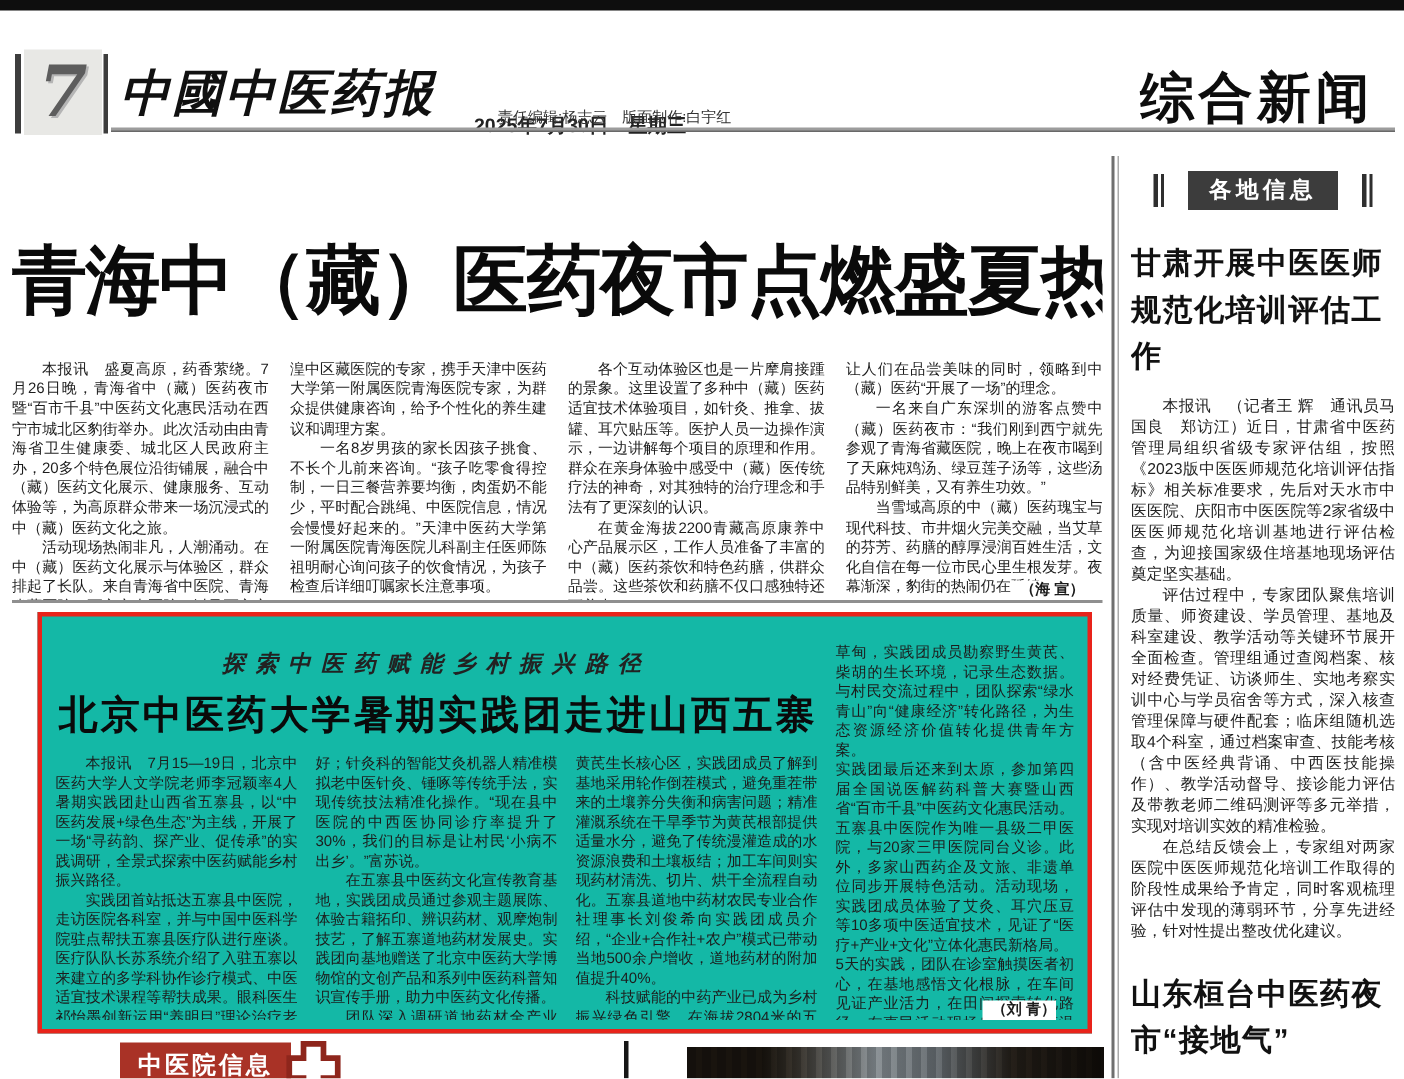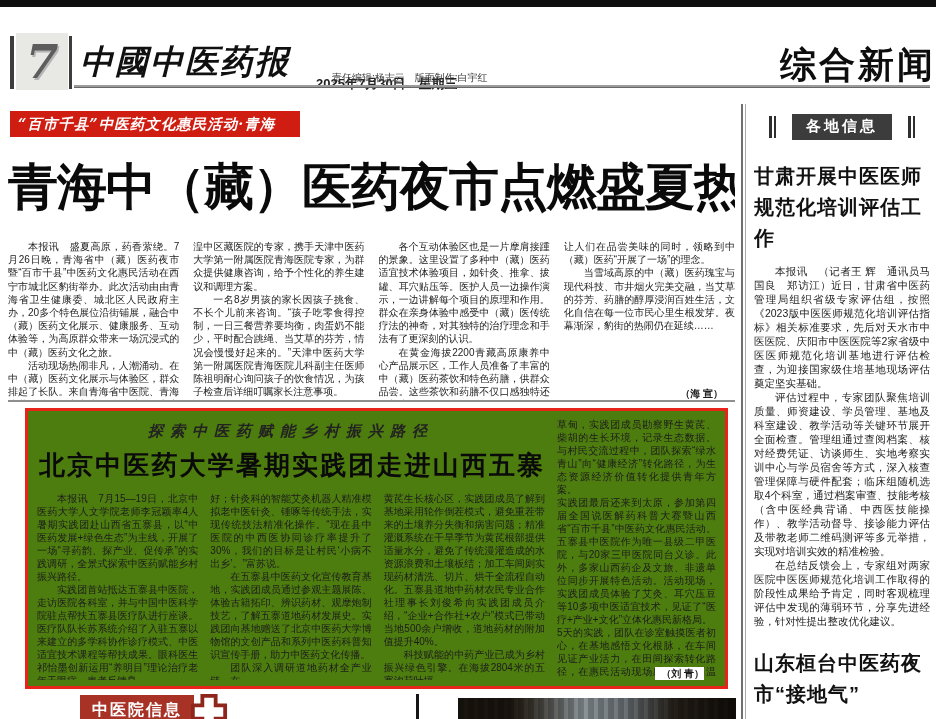--- a/index.html
+++ b/index.html
@@ -16,21 +16,21 @@
   .edge-bar{position:absolute;left:10px;top:36px;width:4px;height:53px;background:#3d3d3d;}
   .numbox{position:absolute;left:16px;top:33px;width:52px;height:57px;background:#e8e8e5;
           display:flex;align-items:center;justify-content:center;}
   .numbox .num{font-family:"DejaVu Serif",serif;font-style:italic;font-weight:bold;font-size:47px;
           color:#5d5d5d;text-shadow:1.5px 1.5px 0 #b5b5b5;}
   .numbox-bar{position:absolute;left:69px;top:36px;width:3px;height:53px;background:#3d3d3d;}
   .paper-name{position:absolute;left:80px;top:40px;font-family:"DejaVu Serif",serif;font-style:italic;
           font-weight:bold;font-size:33px;letter-spacing:2px;color:#101010;}
   .dateline{position:absolute;left:316px;top:52px;font-size:13px;font-weight:bold;color:#222;margin-top:23px;}
   .editorline{position:absolute;left:332px;top:71px;font-size:10px;font-weight:normal;color:#333;}
-  .section-title{position:absolute;right:0;top:41px;font-size:36px;font-weight:bold;letter-spacing:3px;color:#0d0d0d;}
+  .section-title{position:absolute;right:20px;top:41px;font-size:36px;font-weight:bold;letter-spacing:3px;color:#0d0d0d;}
   .header-rule{position:absolute;left:74px;top:85px;width:856px;height:3px;background:#9c9c9c;border-bottom:1px solid #686868;}
 
   
   .banner{position:absolute;left:10px;top:111px;width:290px;height:26px;background:var(--red);
           color:#fff;font-weight:bold;font-style:italic;font-size:14.5px;line-height:26px;
           padding-left:8px;letter-spacing:1px;font-family:"DejaVu Serif",serif;}
   .lead-headline{position:absolute;left:8px;top:150px;width:727px;height:74px;
           font-size:50px;font-weight:bold;letter-spacing:-1px;color:#0a0a0a;
           text-align:justify;text-align-last:justify;white-space:nowrap;overflow:hidden;
           display:flex;align-items:center;}
@@ -38,21 +38,21 @@
   .lead-cols{position:absolute;left:8px;top:240px;width:727px;height:160px;display:flex;gap:14px;}
   .lead-cols .col{flex:1 1 0;overflow:hidden;font-size:10px;line-height:13.2px;text-align:justify;position:relative;}
   .col p{margin:0;}
   .col p.ind{text-indent:2em;}
   .byline{position:absolute;right:12px;bottom:0;background:#fff;font-size:10px;padding-left:6px;font-weight:bold;}
 
   .mid-rule{position:absolute;left:8px;top:400px;width:727px;height:2px;background:#8f8f8f;}
 
   
   .feature-box{position:absolute;left:25px;top:408px;width:703px;height:281px;border:3px solid var(--boxred);
-          background:#4d7c0f;display:flex;gap:12px;padding:7px 9px 6px 9px;}
+          background:#14b8a6;display:flex;gap:12px;padding:18px 9px 6px 9px;}
   .feature-left{width:508px;display:flex;flex-direction:column;}
   .kicker{text-align:center;font-size:15px;letter-spacing:7px;color:#222;margin-top:4px;
           font-family:"DejaVu Serif",serif;font-style:italic;font-weight:bold;}
   .feature-headline{font-size:26px;font-weight:bold;color:#0a0a0a;margin:7px 2px 9px 2px;
           text-align:justify;text-align-last:justify;white-space:nowrap;overflow:hidden;}
   .feature-cols{display:flex;gap:12px;flex:1;overflow:hidden;}
   .feature-cols .col{flex:1 1 0;overflow:hidden;font-size:10px;line-height:13px;text-align:justify;}
   .feature-col4{flex:1;overflow:hidden;font-size:10px;line-height:13px;text-align:justify;position:relative;}
 
   
@@ -92,40 +92,40 @@
   <div class="numbox">
     <span class="num">7</span>
   </div>
   <div class="numbox-bar"></div>
   <div class="paper-name">中國中医药报</div>
   <div class="dateline">2025年7月30日　星期三</div>
   <div class="editorline">责任编辑:杨志云　版面制作:白宇红</div>
   <div class="section-title">综合新闻</div>
   <div class="header-rule"></div>
 
-  <div class="banner">“百市千县”中医药文化惠民活动·青海</div>
 
   <div class="lead-headline">
       <span>青海中（藏）医药夜市点燃盛夏热情</span>
     </div>
   <div class="lead-cols">
     <div class="col">
       <p class="ind">本报讯　盛夏高原，药香萦绕。7月26日晚，青海省中（藏）医药夜市暨“百市千县”中医药文化惠民活动在西宁市城北区豹街举办。此次活动由由青海省卫生健康委、城北区人民政府主办，20多个特色展位沿街铺展，融合中（藏）医药文化展示、健康服务、互动体验等，为高原群众带来一场沉浸式的中（藏）医药文化之旅。</p>
       <p class="ind">活动现场热闹非凡，人潮涌动。在中（藏）医药文化展示与体验区，群众排起了长队。来自青海省中医院、青海省藏医院、西宁市中医院，以及西宁市城北区中医院、</p>
     </div>
     <div class="col">
       <p>湟中区藏医院的专家，携手天津中医药大学第一附属医院青海医院专家，为群众提供健康咨询，给予个性化的养生建议和调理方案。</p>
-      <p class="ind">一名8岁男孩的家长因孩子挑食、不长个儿前来咨询。“孩子吃零食得控制，一日三餐营养要均衡，肉蛋奶不能少，平时配合跳绳、当艾草的芬芳，情况会慢慢好起来的。”天津中医药大学第一附属医院青海医院儿科副主任医师陈祖明耐心询问孩子的饮食情况，为孩子检查后详细叮嘱家长注意事项。</p>
+      <p class="ind">一名8岁男孩的家长因孩子挑食、不长个儿前来咨询。“孩子吃零食得控制，一日三餐营养要均衡，肉蛋奶不能少，平时配合跳绳、中医院信息，情况会慢慢好起来的。”天津中医药大学第一附属医院青海医院儿科副主任医师陈祖明耐心询问孩子的饮食情况，为孩子检查后详细叮嘱家长注意事项。</p>
     </div>
     <div class="col">
       <p class="ind">各个互动体验区也是一片摩肩接踵的景象。这里设置了多种中（藏）医药适宜技术体验项目，如针灸、推拿、拔罐、耳穴贴压等。医护人员一边操作演示，一边讲解每个项目的原理和作用。群众在亲身体验中感受中（藏）医传统疗法的神奇，对其独特的治疗理念和手法有了更深刻的认识。</p>
       <p class="ind">在黄金海拔2200青藏高原康养中心产品展示区，工作人员准备了丰富的中（藏）医药茶饮和特色药膳，供群众品尝。这些茶饮和药膳不仅口感独特还可养生，</p>
     </div>
     <div class="col">
       <p>让人们在品尝美味的同时，领略到中（藏）医药“开展了一场”的理念。</p>
+      <p class="ind">一名来自广东深圳的游客点赞中（藏）医药夜市：“我们刚到西宁就先参观了青海省藏医院，晚上在夜市喝到了天麻炖鸡汤、绿豆莲子汤等，这些汤品特别鲜美，又有养生功效。”</p>
       <p class="ind">当雪域高原的中（藏）医药瑰宝与现代科技、市井烟火完美交融，当艾草的芬芳、药膳的醇厚浸润百姓生活，文化自信在每一位市民心里生根发芽。夜幕渐深，豹街的热闹仍在延续……</p>
       <span class="byline">（海 宣）</span>
     </div>
   </div>
 
   <div class="mid-rule"></div>
 
   <div class="feature-box">
     <div class="feature-left">
       <div class="kicker">探索中医药赋能乡村振兴路径</div>

